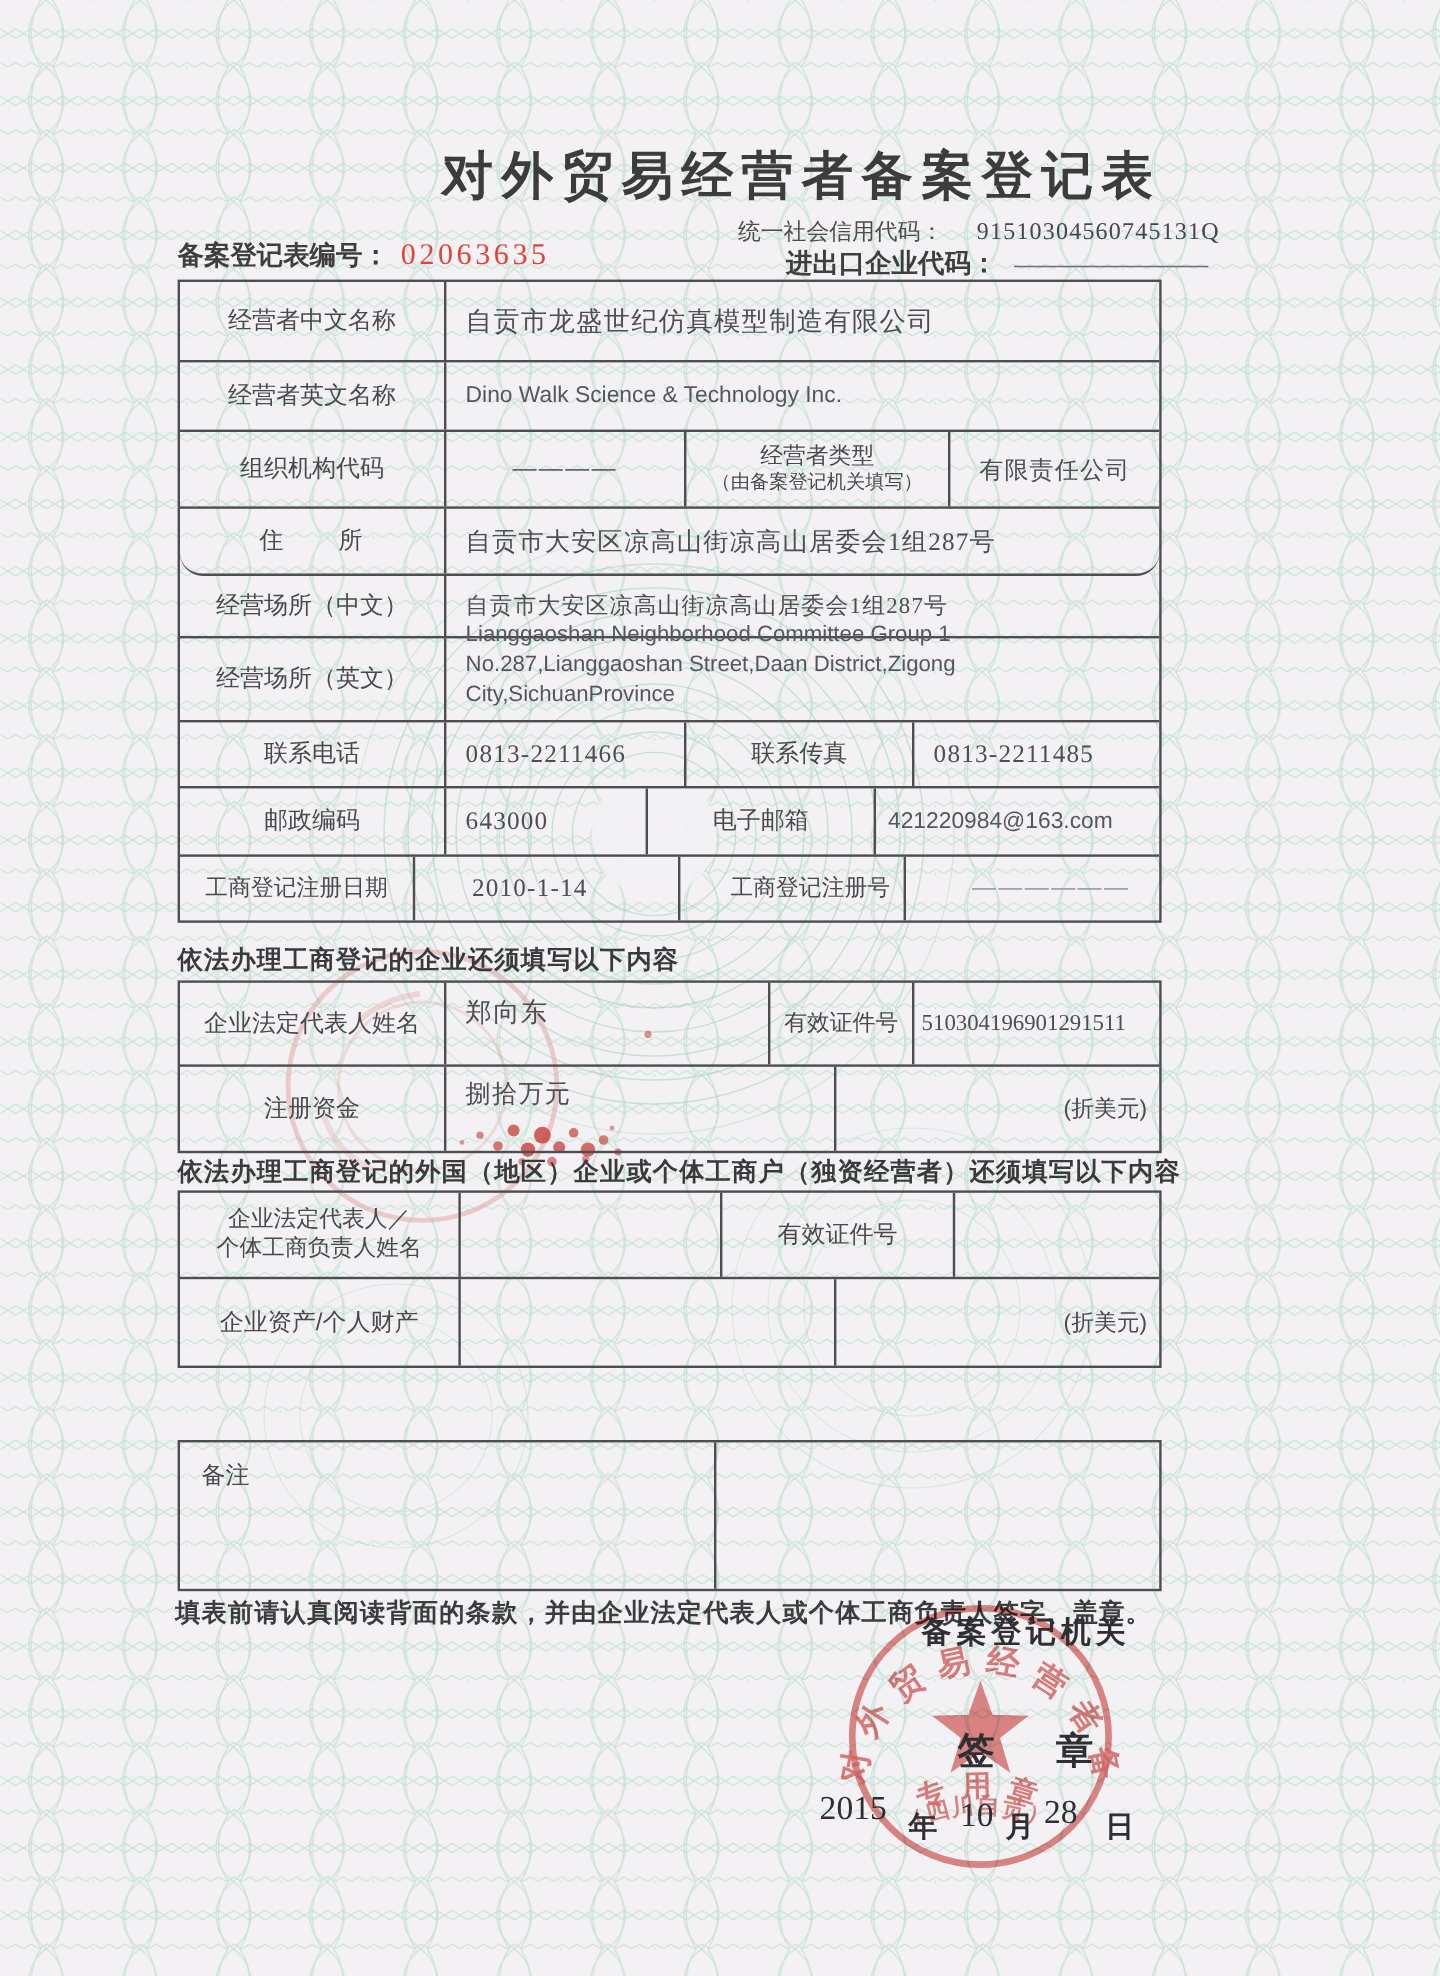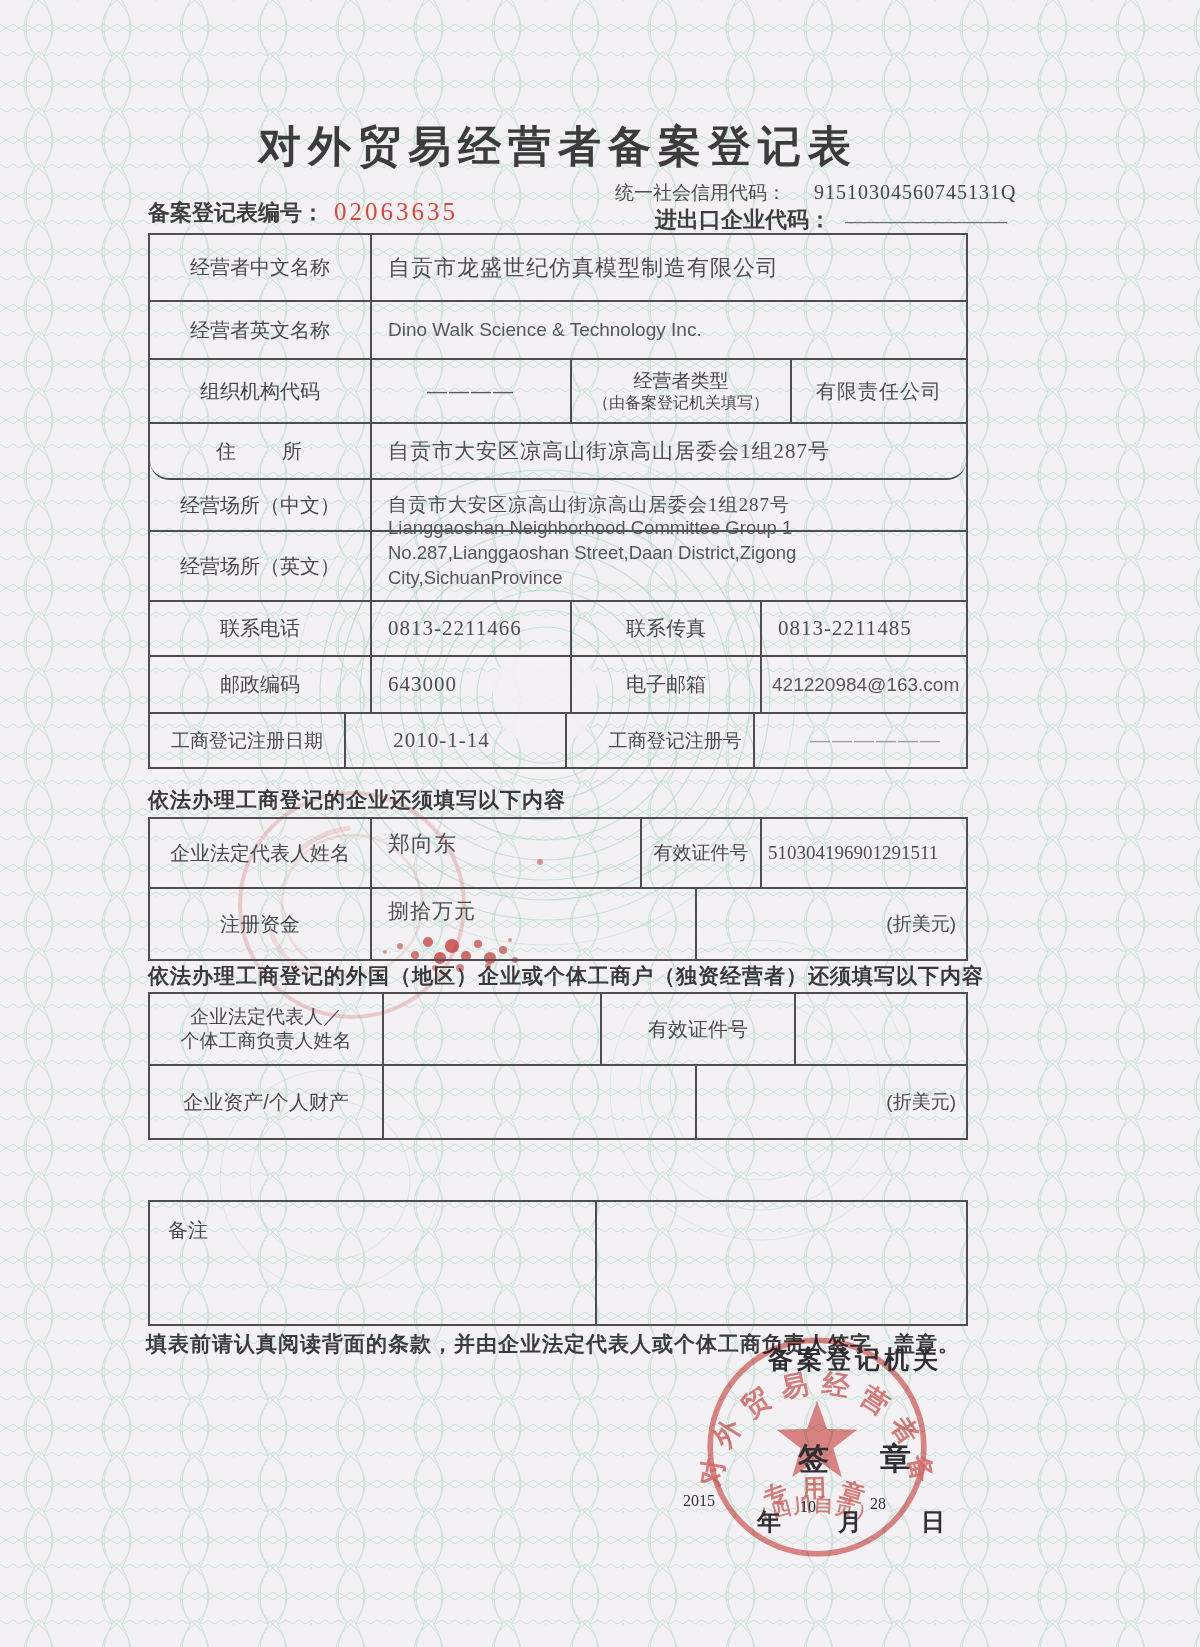--- a/index.html
+++ b/index.html
@@ -14,21 +14,21 @@
     background:#f3f1f4;
     overflow:hidden;
     color:#454545;
   }
   .abs{position:absolute;}
   .bg-svg{position:absolute;left:0;top:0;z-index:0;}
 
   
   .doc-title{
     left:148px;top:118px;width:820px;
-    text-align:center;
+    text-align:right;
     font-size:43px;font-weight:bold;color:#3c3c3c;
     letter-spacing:7px;
     font-family:"Liberation Sans", sans-serif;
     z-index:2;
   }
   .credit-line{left:615px;top:180px;z-index:2;font-size:19px;color:#4c4c4c;}
   .credit-line .code{font-family:"Liberation Serif", serif;font-size:20px;color:#44464f;margin-left:28px;letter-spacing:1px;}
   .formno-line{left:148px;top:198px;z-index:2;font-size:22px;font-weight:bold;color:#3e3e3e;}
   .formno-line .num{color:#e04438;font-weight:normal;font-family:"Liberation Serif", serif;font-size:25px;letter-spacing:3px;margin-left:10px;}
   .iecode-line{left:655px;top:205px;z-index:2;font-size:22px;font-weight:bold;color:#3e3e3e;}
@@ -51,21 +51,21 @@
 
   .sec-head{z-index:2;font-size:21px;font-weight:bold;color:#3a3a3d;letter-spacing:1px;}
 
   .remark-lbl{align-items:flex-start;justify-content:flex-start;padding:16px 0 0 18px;}
 
   .footer-note{left:146px;top:1330px;z-index:2;font-size:21px;font-weight:bold;color:#3c3c3f;letter-spacing:1px;}
 
   .authority{left:768px;top:1343px;z-index:6;font-size:25px;font-weight:bold;color:#2f2f33;letter-spacing:4px;}
   .signword{left:798px;top:1438px;z-index:6;font-size:31px;font-weight:bold;color:#2f2f33;letter-spacing:10px;}
   .dt{z-index:6;color:#2e2e33;}
-  .dt-num{font-family:"Liberation Serif", serif;font-size:16px;}
+  .dt-num{font-family:"Liberation Serif", serif;font-size:28px;}
   .dt-unit{font-size:24px;font-weight:bold;}
 
   .stamp{left:688px;top:1318px;z-index:5;mix-blend-mode:multiply;opacity:.85;}
 </style>
 </head>
 <body>
 
 <div class="page">
 
   <svg class="bg-svg" width="1200" height="1647" aria-hidden="true">
@@ -189,21 +189,21 @@
 
     <div class="trow" style="height:55px;">
       <div class="cell lbl" style="width:222px;">联系电话</div>
       <div class="cell val serifv" style="width:200px;">0813-2211466</div>
       <div class="cell lbl" style="width:190px;">联系传真</div>
       <div class="cell val serifv" style="width:204px;">0813-2211485</div>
     </div>
 
     <div class="trow" style="height:57px;">
       <div class="cell lbl" style="width:222px;">邮政编码</div>
-      <div class="cell val serifv" style="width:200px;">643000</div>
+      <div class="cell val serifv" style="width:168px;">643000</div>
       <div class="cell lbl" style="width:190px;">电子邮箱</div>
       <div class="cell val sansv" style="width:204px;padding-left:10px;">421220984@163.com</div>
     </div>
 
     <div class="trow" style="height:53px;gap:31px;">
       <div class="cell lbl" style="width:222px;font-size:19px;">工商登记注册日期</div>
       <div class="cell val serifv" style="width:212px;">2010-1-14</div>
       <div class="cell lbl" style="width:178px;font-size:19px;">工商登记注册号</div>
       <div class="cell val dashv faint" style="width:204px;justify-content:center;padding-left:0;">——————</div>
     </div>

